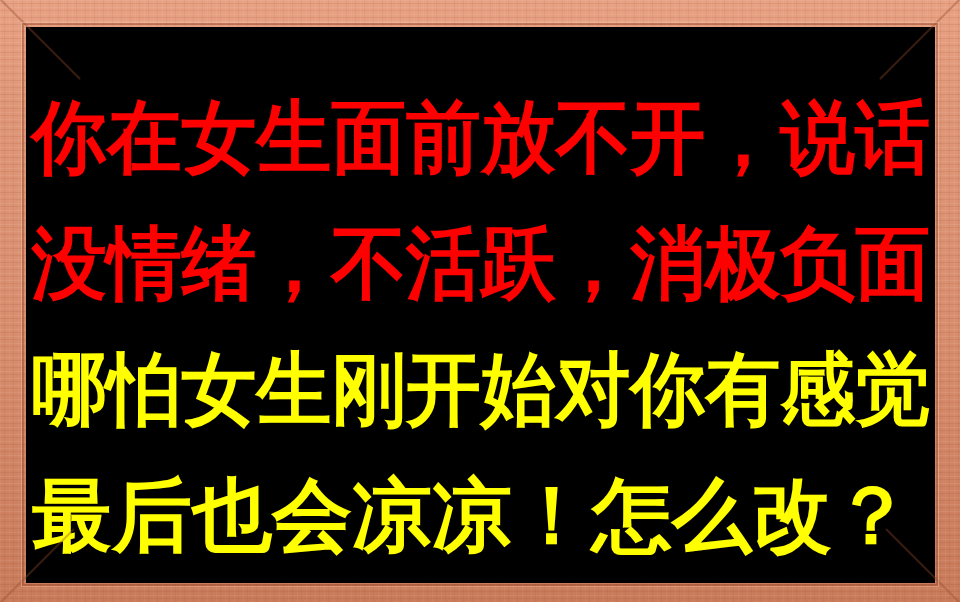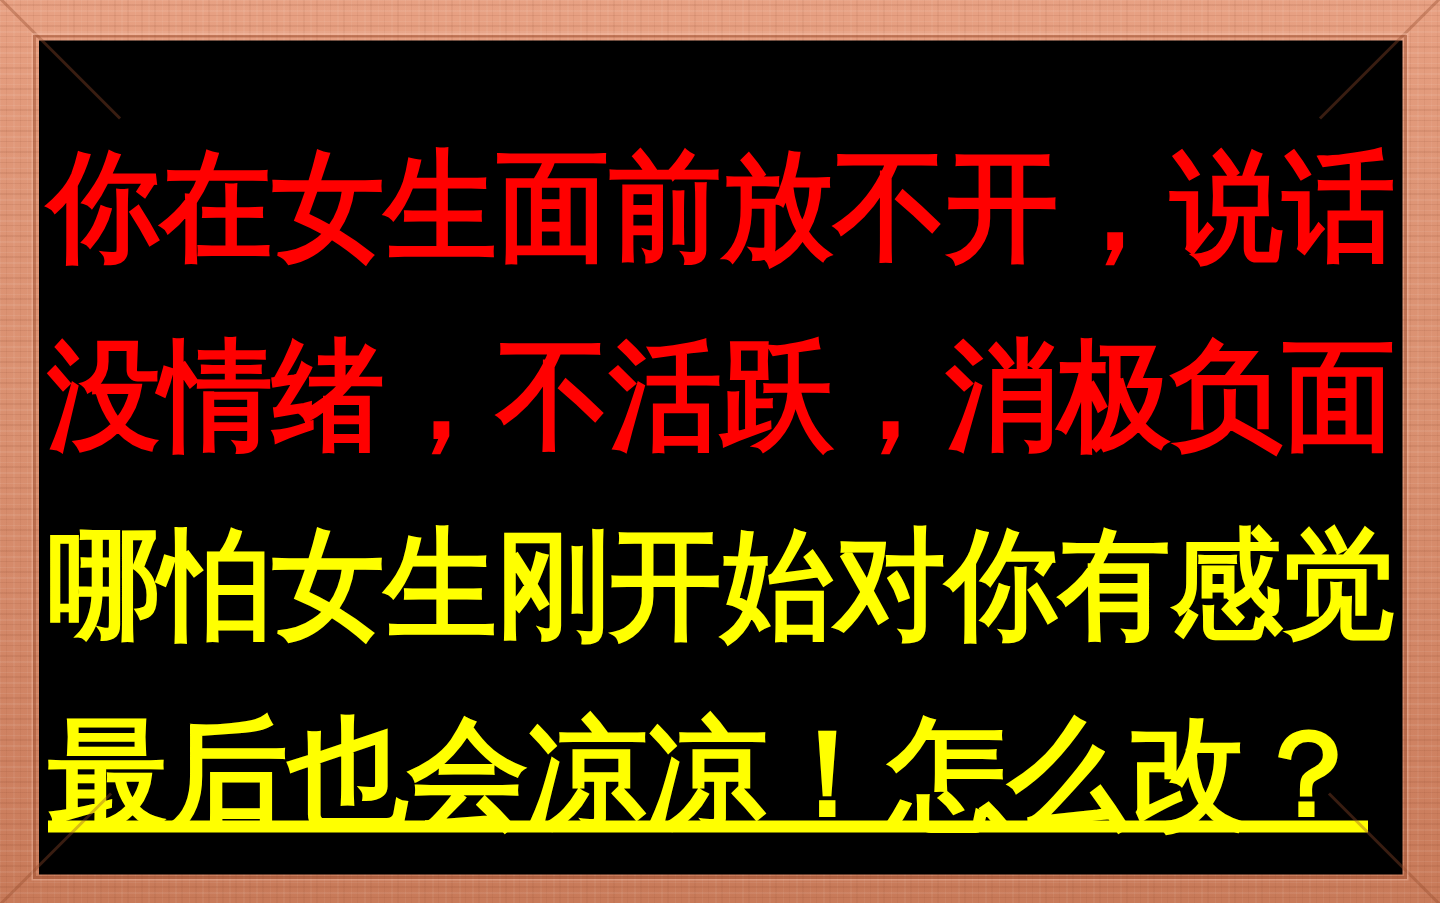--- a/index.html
+++ b/index.html
@@ -121,18 +121,18 @@
   <div class="miter tl"></div>
   <div class="miter tr"></div>
   <div class="miter bl"></div>
   <div class="miter br"></div>
 
   <div id="canvas-black">
     <div id="text-block">
       <span class="text-line red" style="color: rgb(255, 0, 0); transform-origin: left center; transform: scaleX(0.935551);">你在女生面前放不开，说话</span>
       <span class="text-line red" style="color: rgb(255, 0, 0); transform-origin: left center; transform: scaleX(0.935551);">没情绪，不活跃，消极负面</span>
       <span class="text-line yellow" style="color: rgb(255, 255, 0); transform-origin: left center; transform: scaleX(0.935551);">哪怕女生刚开始对你有感觉</span>
-      <span class="text-line yellow" style="color: rgb(255, 255, 0); text-decoration: underline;">最后也会凉凉！怎么改？</span>
+      <span class="text-line yellow" style="color: rgb(255, 255, 0);">最后也会凉凉！怎么改？</span>
     </div>
   </div>
 
   <div id="frame-bevel"></div>
 </div>
 
 </body></html>

